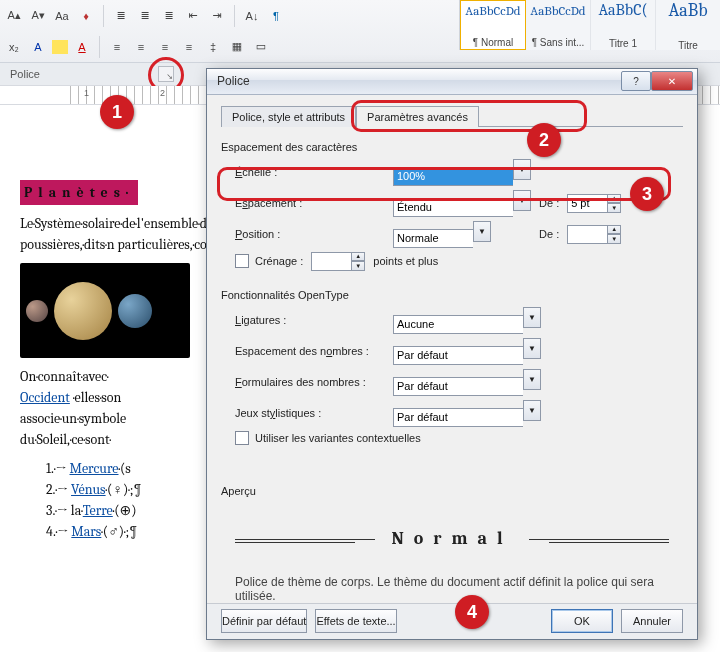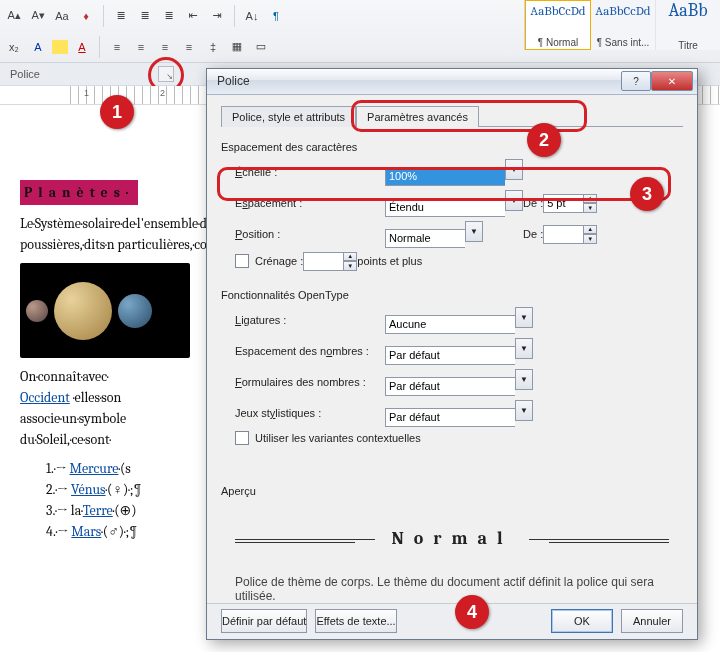--- a/index.html
+++ b/index.html
@@ -130,21 +130,21 @@
   .winbtn.close{background:linear-gradient(#e98585,#c23030);color:#fff;width:40px;}
   .dlg-body{flex:1;padding:10px 14px 0 14px;position:relative;}
   .tabs{display:flex;gap:0;}
   .tab{
     padding:4px 10px; border:1px solid #9aa3b1; background:#e8eaee;
     border-bottom:none; font-size:11px; position:relative; top:1px;
   }
   .tab.active{background:#f0f0f0;z-index:2;}
   .tab-pane{border:0;border-top:1px solid #9aa3b1;padding-top:10px;}
   .section-title{font-size:11px;color:#222;margin:4px 0 6px 0;}
-  .form-row{display:flex;align-items:center;margin:4px 0 4px 14px;font-size:11px;}
+  .form-row{display:flex;align-items:center;gap:8px;margin:4px 0 4px 14px;font-size:11px;}
   .form-row label{width:150px;}
   .form-row label .ul{text-decoration:underline;}
   select,input[type=text]{
     font:11px "Segoe UI",Tahoma,sans-serif;
     border:1px solid #8e98a8;background:#fff;height:19px;box-sizing:border-box;
     padding:1px 3px;
   }
   .combo{display:flex;}
   .combo input{border-right:none;margin-top:8px;}
   .combo .drop{width:16px;height:19px;border:1px solid #8e98a8;border-left:1px solid #8e98a8;
@@ -216,20 +216,24 @@
   </div>
   <div class="styles-group">
     <div class="style-tile sel">
       <div class="sample">AaBbCcDd</div>
       <div class="label">¶ Normal</div>
     </div>
     <div class="style-tile">
       <div class="sample">AaBbCcDd</div>
       <div class="label">¶ Sans int...</div>
     </div>
+    <div class="style-tile">
+      <div class="sample" style="font-size:16px">AaBbC(</div>
+      <div class="label">Titre 1</div>
+    </div>
     <div class="style-tile" style="border-right:none;">
       <div class="sample" style="font-size:18px">AaBb</div>
       <div class="label">Titre</div>
     </div>
   </div>
 </div>
 
 <div class="group-band">
   <span>Police</span>
   <div class="launcher">↘</div>

